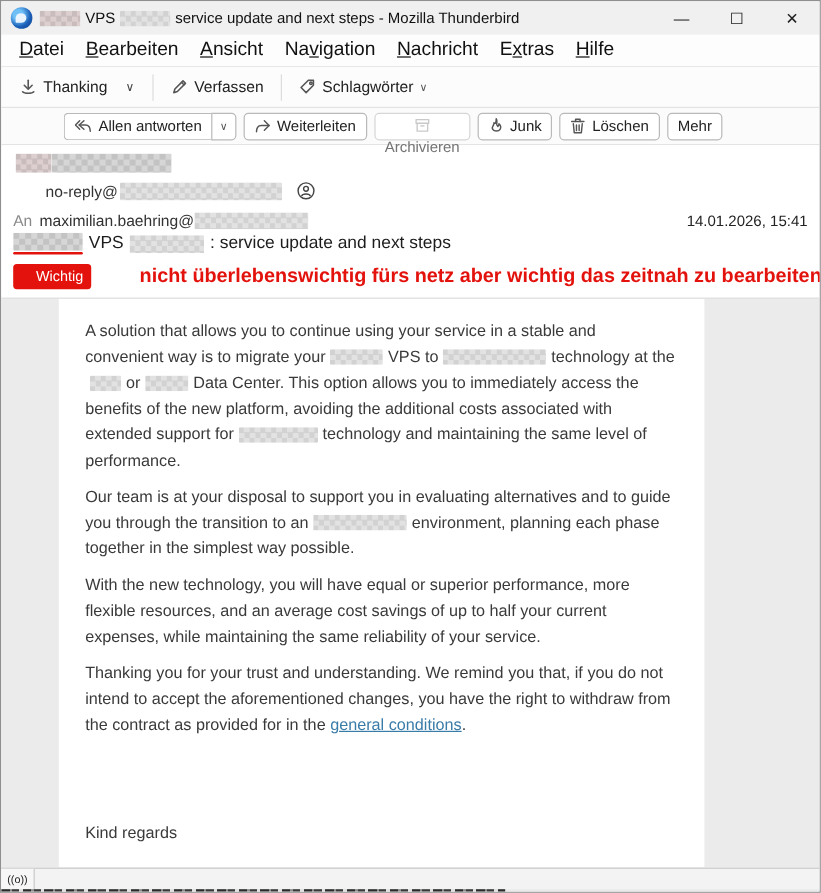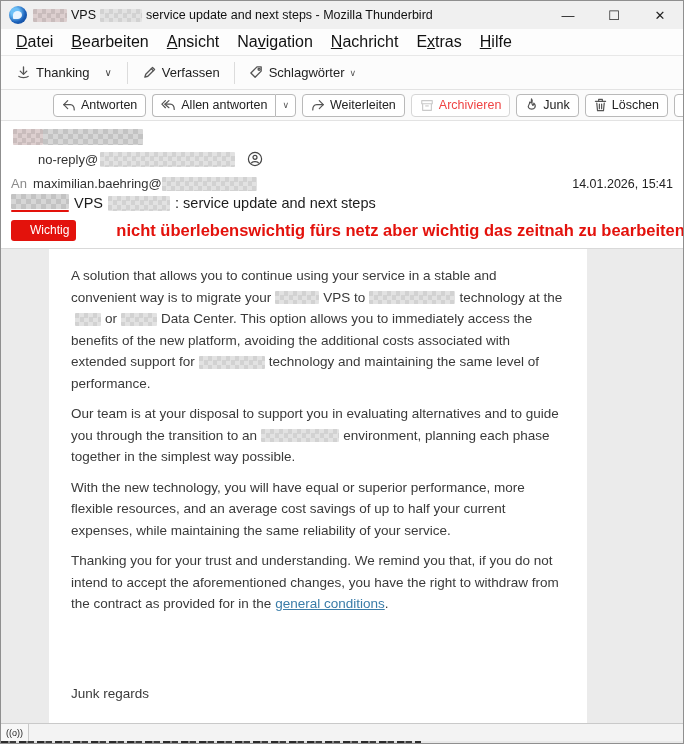--- a/index.html
+++ b/index.html
@@ -46,21 +46,21 @@
   .icon svg { display:block; }
   
   .actionbar { height:31px; background:#fbfbfb; display:flex; align-items:center;
                border-bottom:1px solid #e3e3e3; padding-left:52px; }
   .act-group { display:flex; margin-right:6px; }
   .act-btn { display:flex; align-items:center; gap:5px; font-size:12.5px; color:#222;
              background:#ffffff; border:1px solid #b9b9b9; border-radius:4px;
              padding:3px 8px; height:23px; white-space:nowrap; }
   .act-btn.split-main { border-radius:4px 0 0 4px; border-right:none; }
   .act-btn.split-arrow { border-radius:0 4px 4px 0; padding:3px 6px; }
-  .act-btn.disabled { color:#ef4444; border-color:#d6d6d6; }
+  .act-btn.disabled { color:#737373; border-color:#d6d6d6;flex-direction:column; }
   .act-btn.disabled svg { opacity:.45; }
   .chev { font-size:9px; color:#555; }
   
   .msg-header { background:#ffffff; border-bottom:1px solid #d9d9d9; padding:4px 10px 8px 10px; height:128px; }
   .hdr-row1 { height:20px; padding-left:2px; padding-top:2px; }
   .hdr-row2 { height:22px; padding-left:27px; font-size:13px; color:#333;
               display:flex; align-items:flex-end; gap:2px; }
   .contact-ic { margin-left:10px; }
   .hdr-row3 { height:24px; display:flex; align-items:flex-end; font-size:13px; }
   .to-label { color:#8a8a8a; margin-right:6px; }
@@ -147,31 +147,20 @@
           <circle cx="10.8" cy="4.6" r="1.1"></circle>
         </svg>
     </span>
     <span>Schlagwörter</span>
     <span class="chev">∨</span>
   </div>
 </div>
 
 <div class="actionbar">
   <div class="act-group">
-    <div class="act-btn">
-      <span class="icon">
-        <svg width="14" height="13" viewBox="0 0 16 14" fill="none" stroke="#555" stroke-width="1.4" stroke-linecap="round" stroke-linejoin="round">
-            <path d="M6.5 1.5L2 6l4.5 4.5"></path>
-            <path d="M2 6h7.5c3 0 4.5 2.2 4.5 6"></path>
-          </svg>
-      </span>
-      <span>Antworten</span>
-    </div>
-  </div>
-  <div class="act-group">
     <div class="act-btn split-main">
       <span class="icon">
         <svg width="15" height="13" viewBox="0 0 17 14" fill="none" stroke="#555" stroke-width="1.4" stroke-linecap="round" stroke-linejoin="round">
             <path d="M5 1.5L1 5.5 5 9.5"></path>
             <path d="M9 1.5L4.5 5.5 9 9.5"></path>
             <path d="M4.5 5.5h6c3 0 4.5 2.2 4.5 6"></path>
           </svg>
       </span>
       <span>Allen antworten</span>
     </div>
@@ -269,20 +258,20 @@
     <span class="tag-note">nicht überlebenswichtig fürs netz aber wichtig das zeitnah zu bearbeiten</span>
   </div>
 </div>
 
 <div class="msg-body-area">
   <div class="msg-content">
     <p><span>A solution that allows you to continue using your service in a stable and convenient way is to migrate your</span><span class="blur light" style="width:44px;"></span><span>VPS to</span><span class="blur light" style="width:86px;"></span><span>technology at the</span><span class="blur light" style="width:26px;"></span><span>or</span><span class="blur light" style="width:36px;"></span><span>Data Center. This option allows you to immediately access the benefits of the new platform, avoiding the additional costs associated with extended support for</span><span class="blur light" style="width:66px;"></span><span>technology and maintaining the same level of performance.</span></p>
     <p><span>Our team is at your disposal to support you in evaluating alternatives and to guide you through the transition to an</span><span class="blur light" style="width:78px;"></span><span>environment, planning each phase together in the simplest way possible.</span></p>
     <p>With the new technology, you will have equal or superior performance, more flexible resources, and an average cost savings of up to half your current expenses, while maintaining the same reliability of your service.</p>
     <p><span>Thanking you for your trust and understanding. We remind you that, if you do not intend to accept the aforementioned changes, you have the right to withdraw from the contract as provided for in the</span> <a class="body-link" href="#">general conditions</a><span>.</span></p>
-    <p class="signoff">Junk regards</p>
+    <p class="signoff">Kind regards</p>
   </div>
 </div>
 
 <div class="statusbar">
   <div class="status-box">((o))</div>
 </div>
 <div class="bottom-strip"></div>
 
 </body></html>

